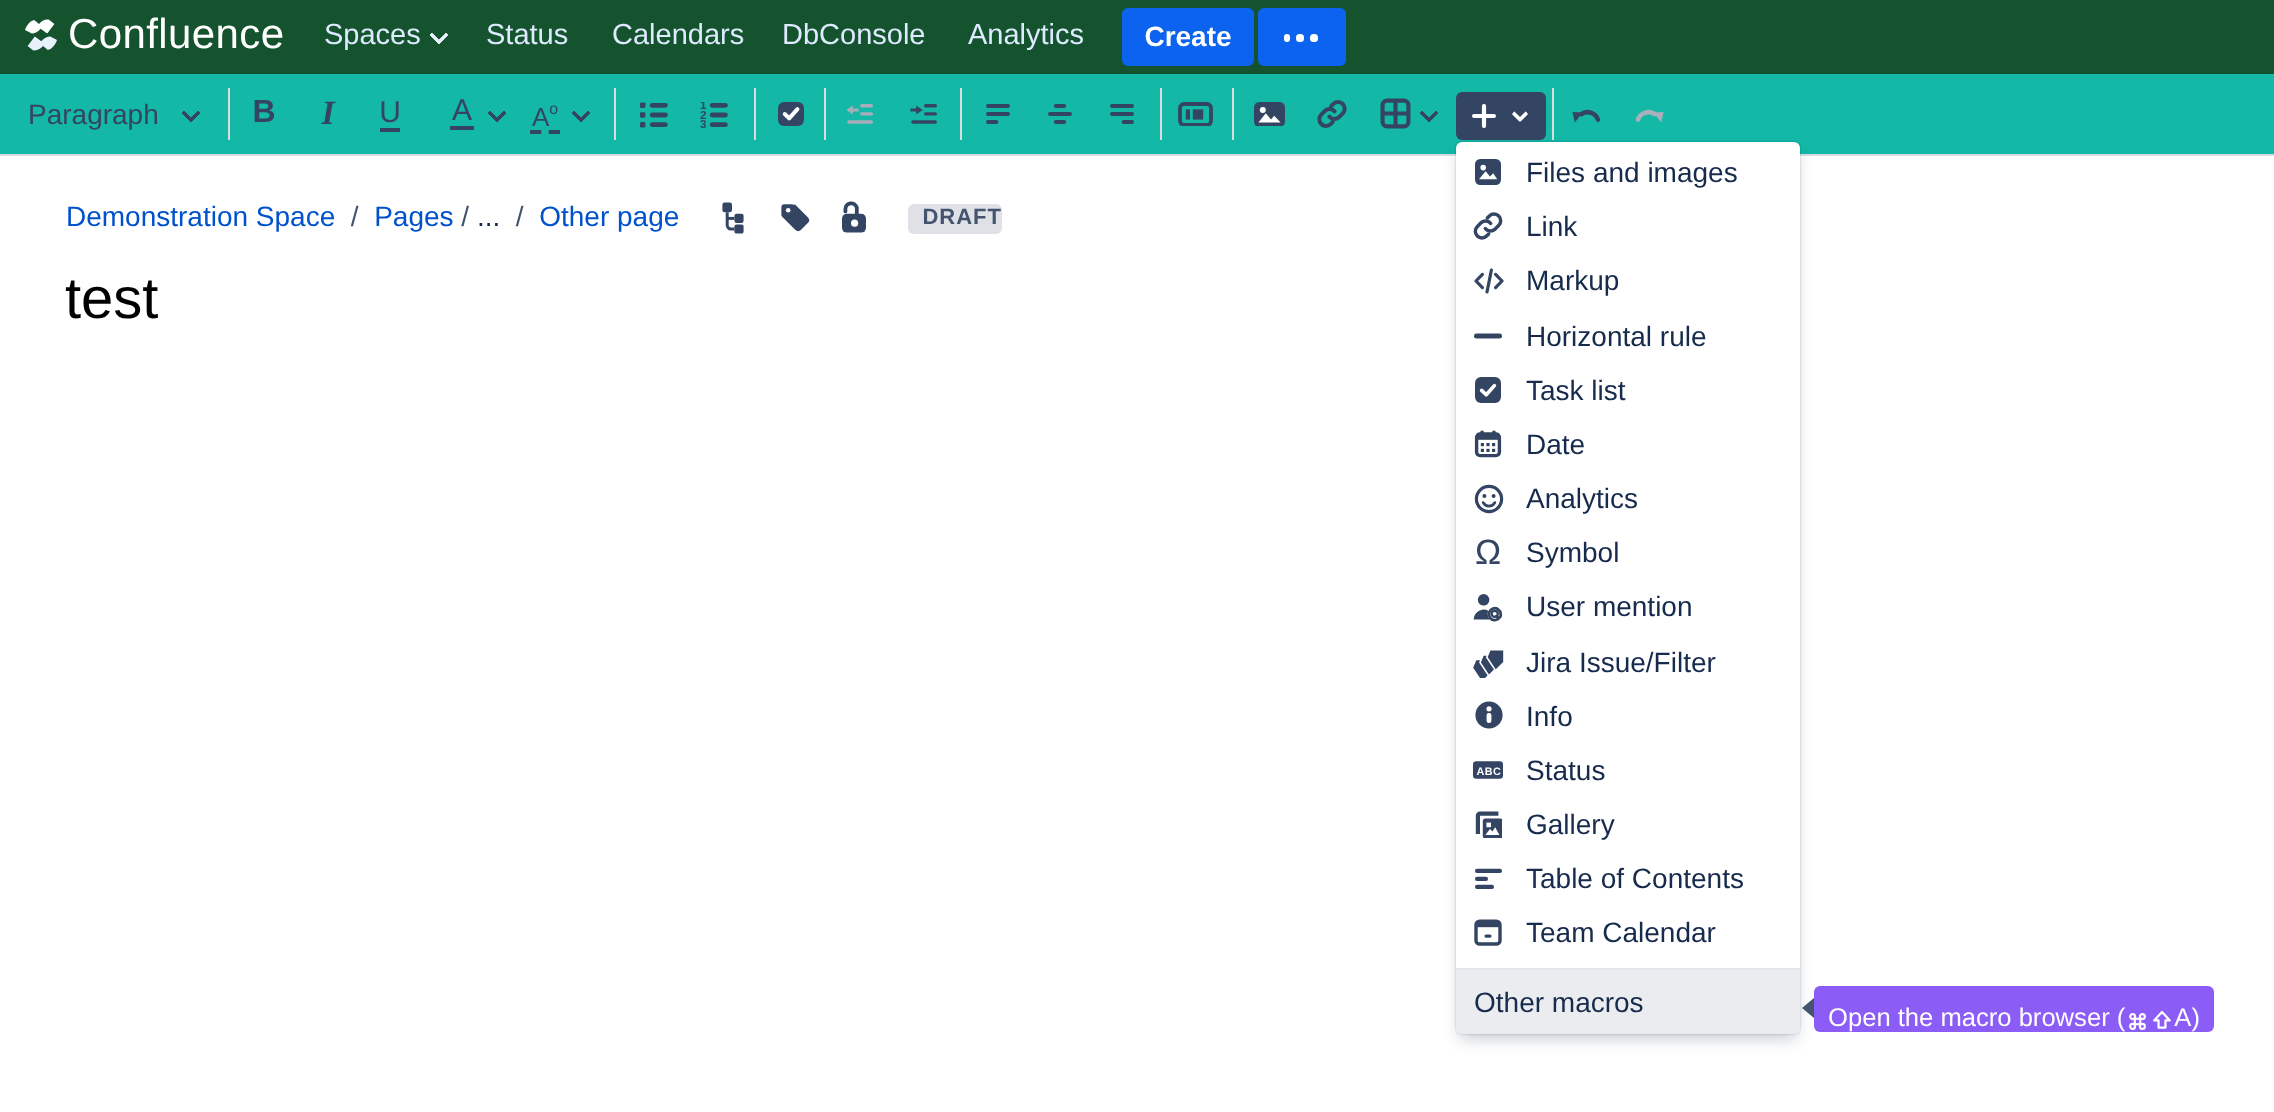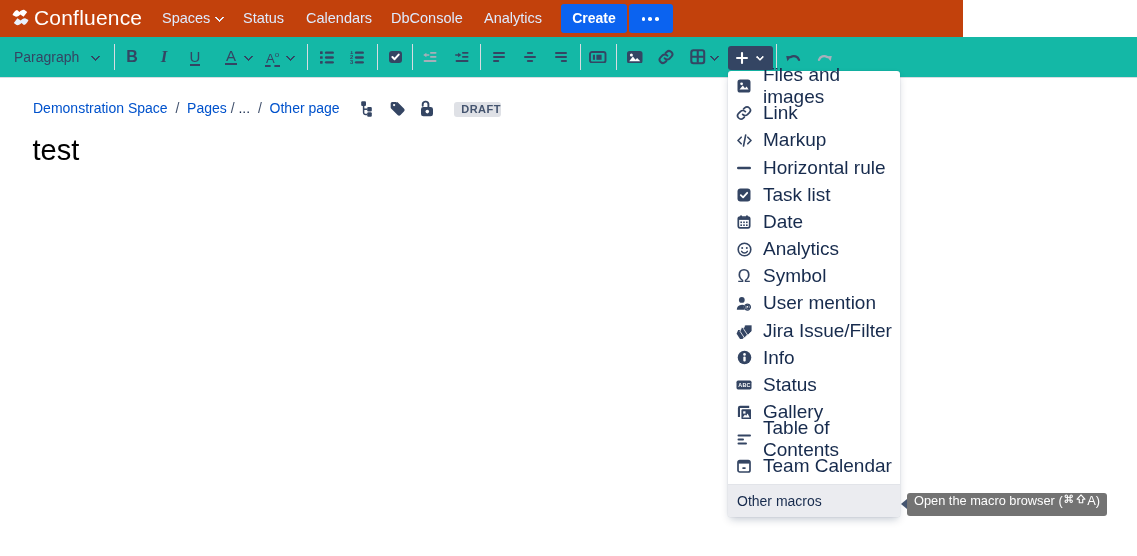--- a/index.html
+++ b/index.html
@@ -1,21 +1,21 @@
 <!DOCTYPE html>
 <html><head>
 <meta charset="utf-8">
 <style>
 * { margin:0; padding:0; box-sizing:border-box; }
 html,body { width:1137px; height:556px; background:#fff; font-family:"Liberation Sans",sans-serif; overflow:hidden; }
 #page { position:relative; width:1137px; height:556px; }
 .abs { position:absolute; }
 
 
-#hdr { position:absolute; left:0; top:0; width:963px; height:37px; background:#c2410c;text-decoration:underline; }
+#hdr { position:absolute; left:0; top:0; width:1137px; height:37px; background:#14532d;text-decoration:underline; }
 #hdr .navtxt { position:absolute; top:0; height:37px; line-height:37px; color:#DEEBFF; font-size:14.5px; font-weight:500; }
 #logo-text { position:absolute; left:34px; top:0; height:37px; line-height:36px; color:#FFFFFF; font-size:21px; font-weight:500; letter-spacing:0.2px; }
 .hbtn { position:absolute; top:4px; height:29px; background:#0B63F0; border-radius:3px; color:#fff; }
 #btn-create { left:561px; width:66px; font-size:14px; font-weight:bold; text-align:center; line-height:29px; }
 #btn-more { left:629px; width:44px; }
 .dots { position:absolute; top:13px; width:3.5px; height:3.5px; border-radius:50%; background:#fff; }
 
 
 .chev { display:inline-block; width:7px; height:7px; border-right:2px solid currentColor; border-bottom:2px solid currentColor; transform:rotate(45deg); border-radius:1px; }
 
@@ -32,25 +32,25 @@
 
 
 #title { position:absolute; left:32.5px; top:133.5px; font-size:29px; color:#000000; letter-spacing:0px; }
 
 
 #menu { position:absolute; left:728px; top:71px; width:172px; background:#fff; border-radius:3px;
   box-shadow:0 4px 8px -2px rgba(9,30,66,.25), 0 0 1px rgba(9,30,66,.31); z-index:5; }
 #menu .items { padding:1.6px 0 0 0; }
 #menu .mi { height:27.16px; display:flex; align-items:center; padding-left:8px; }
 #menu .mico { width:16px; height:16px; margin-right:11px; flex:none; display:flex; align-items:center; justify-content:center; color:#344563; }
-#menu .mtx { font-size:19px; color:#172B4D; }
+#menu .mtx { font-size:14px; color:#172B4D; }
 #om { border-top:1px solid #E2E4E9; margin-top:4px; height:33px; background:#EBECF0; display:flex; align-items:center; padding-left:9px; font-size:14px; color:#172B4D; border-radius:0 0 3px 3px; }
 
 
-#tip { position:absolute; left:907px; top:493px; height:23px; background:#737373; border-radius:3px; color:#fff; font-size:12.8px; display:flex; align-items:flex-start; padding:0 7px; white-space:nowrap; z-index:6; }
+#tip { position:absolute; left:907px; top:493px; height:23px; background:#8b5cf6; border-radius:3px; color:#fff; font-size:12.8px; display:flex; align-items:flex-end; padding:0 7px; white-space:nowrap; z-index:6; }
 #tiparrow { position:absolute; left:901px; top:499px; width:0; height:0; border-top:5.5px solid transparent; border-bottom:5.5px solid transparent; border-right:6px solid #44546F; z-index:6; }
 </style>
 </head>
 <body>
 <div id="page">
 
   <div id="hdr">
     <svg class="abs" style="left:12px;top:9px" width="18" height="19" viewBox="0 0 18 19">
       <path fill="#FFFFFF" d="M0.5 6.0 C1.4 3.4 3.3 1.3 5.1 1.0 L7.5 3.0 C8.7 1.6 10.7 0.4 12.5 0.9 L15.2 3.0 L11.6 7.8 L8.3 5.4 C7.3 6.6 5.5 7.9 3.9 7.7 Z"></path>
       <path fill="#E9F1FC" d="M16.5 11.0 C15.6 13.6 13.7 15.7 11.9 16.0 L9.5 14.0 C8.3 15.4 6.3 16.6 4.5 16.1 L1.8 14.0 L5.4 9.2 L8.7 11.6 C9.7 10.4 11.5 9.1 13.1 9.3 Z"></path>

